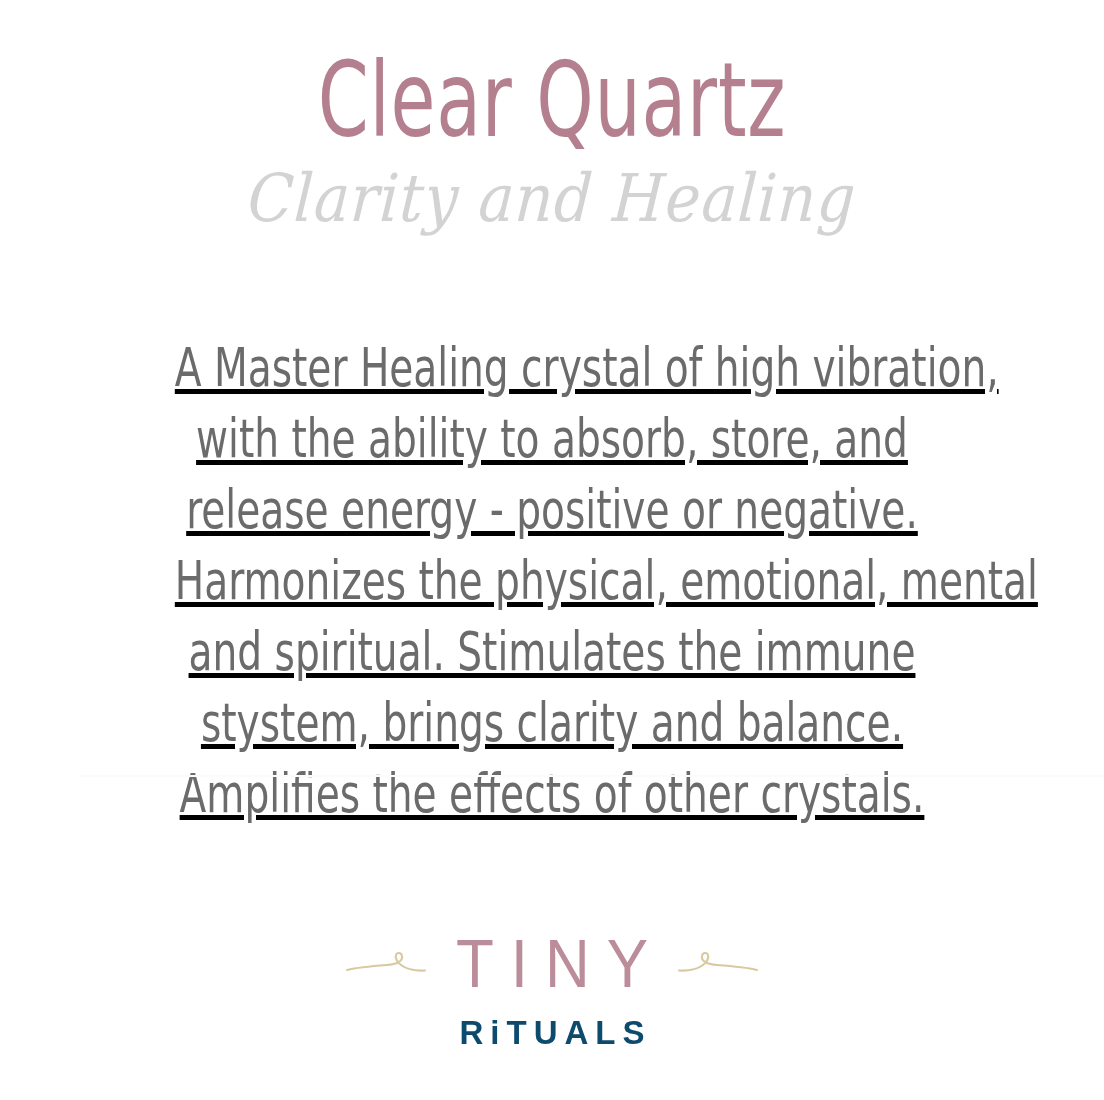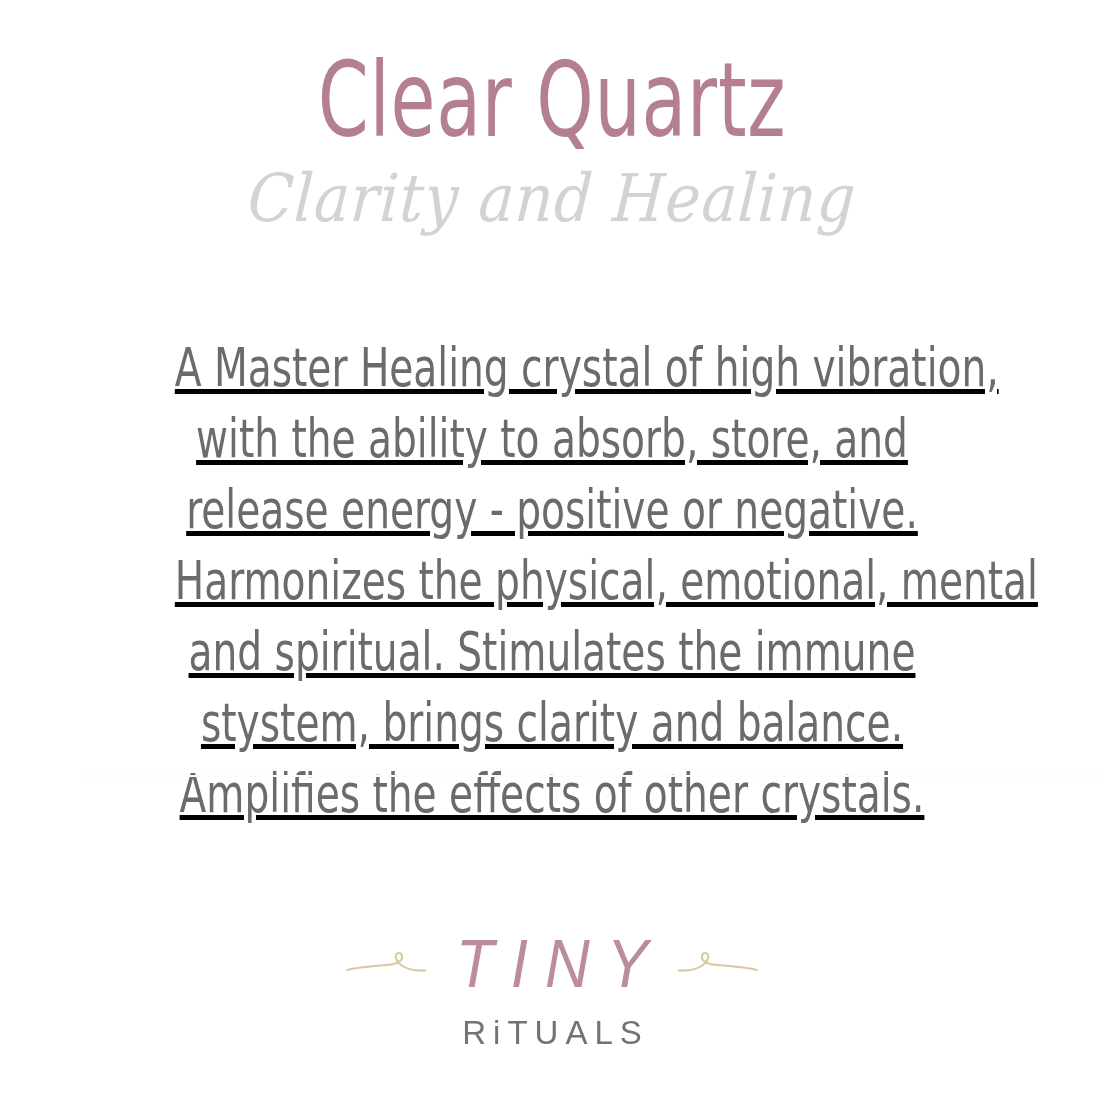--- a/index.html
+++ b/index.html
@@ -91,21 +91,20 @@
     display: flex;
     flex-direction: column;
     align-items: center;
   }
 
   .logo-row {
     display: flex;
     align-items: center;
     justify-content: center;
     gap: 0px;
-    font-style: italic;
   }
 
   .flourish {
     display: block;
     width: 86px;
     height: 46px;
     flex: 0 0 auto;
   }
   .flourish-left  { margin-right: 8px; }
   .flourish-right { margin-left: 8px; }
@@ -119,22 +118,22 @@
     text-indent: 17px;
     line-height: 1;
     white-space: nowrap;
     transform: scaleY(1.12);
     transform-origin: center center;
   }
 
   .logo-rituals {
     font-family: "Liberation Sans", sans-serif;
     font-size: 33px;
-    font-weight: 400;
-    color: #737373;
+    font-weight: 700;
+    color: #0c4a6e;
     letter-spacing: 7px;
     text-indent: 7px;
     line-height: 1;
     margin-top: 22px;
     white-space: nowrap;
   }
 
   
   .bottom-hairline {
     position: absolute;

